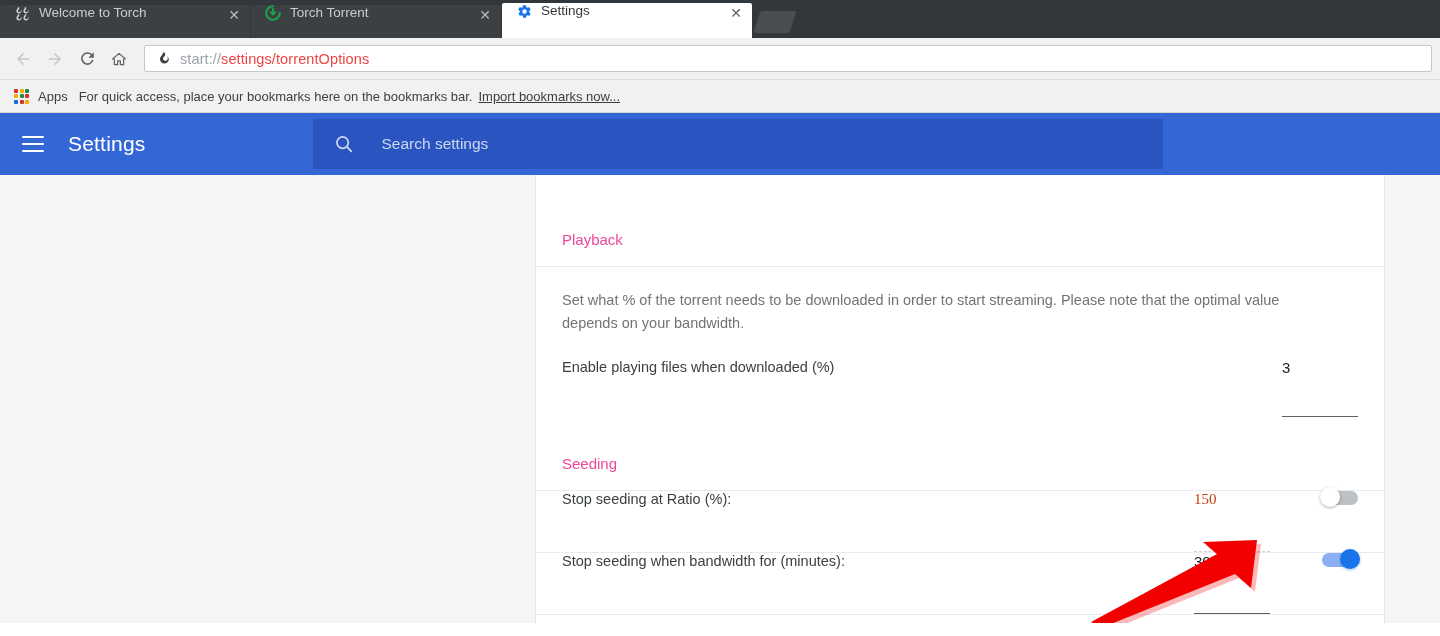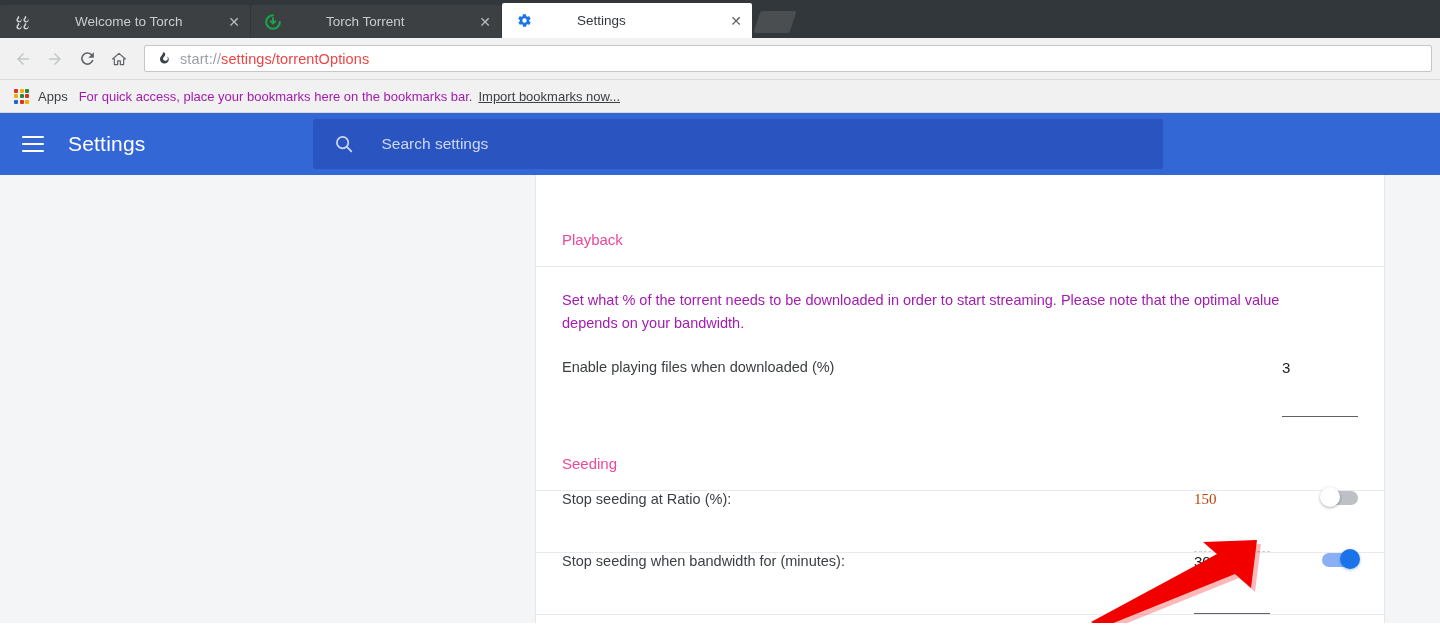--- a/index.html
+++ b/index.html
@@ -15,30 +15,29 @@
     position: relative;
     height: 38px;
     background: #32373b;
     display: flex;
     align-items: flex-end;
   }
   .tab {
     position: relative;
     height: 33px;
     display: flex;
-    align-items: center;
+    align-items: flex-start;
     padding: 0 6px 0 14px;
     background: #3c4043;
     color: #c9ccce;
     font-size: 13.5px;
     border-top-left-radius: 2px;
     border-top-right-radius: 2px;
     margin-right: 1px;
     min-width: 0;
-    gap: 36px;
   }
   .tab.inactive { width: 250px; }
   .tab.active {
     background: #ffffff;
     color: #32373b;
     width: 250px;
     height: 35px;
   }
   .tab-favicon {
     width: 16px; height: 16px;
@@ -118,21 +117,21 @@
   .apps-grid {
     width: 15px; height: 15px;
     display: grid;
     grid-template-columns: repeat(3, 4px);
     grid-template-rows: repeat(3, 4px);
     gap: 1.5px;
     margin-right: 9px;
   }
   .apps-grid i { display: block; width: 4px; height: 4px; border-radius: 1px; }
   .apps-label { margin-right: 11px; font-size: 13px; }
-  .bm-text { color: #a21caf; }
+  .bm-text { color: #404040; }
   .bm-link { color: #3c4043; text-decoration: underline; margin-left: 6px; }
 
   
   .settings-header {
     height: 62px;
     display: flex;
     align-items: center;
     padding: 0 0 0 22px;
   }
   .hamburger { width: 22px; height: 16px; display: flex; flex-direction: column; justify-content: space-between; }
@@ -176,21 +175,21 @@
   .section-head {
     padding: 56px 0 18px 26px;
     font-size: 15px;
     color: #ec4899;
     border-bottom: 1px solid #e8eaed;
   }
   .section-head.tight { padding-top: 38px; }
   .desc {
     padding: 22px 62px 24px 26px;
     font-size: 14.5px;
-    color: #a21caf;
+    color: #737373;
     line-height: 1.58;
   }
   .row {
     display: flex;
     padding: 0 26px 0 26px;
     height: 62px;
     border-bottom: 1px solid #e8eaed;
   }
   .row.noborder { border-bottom: none; }
   .row-label {

